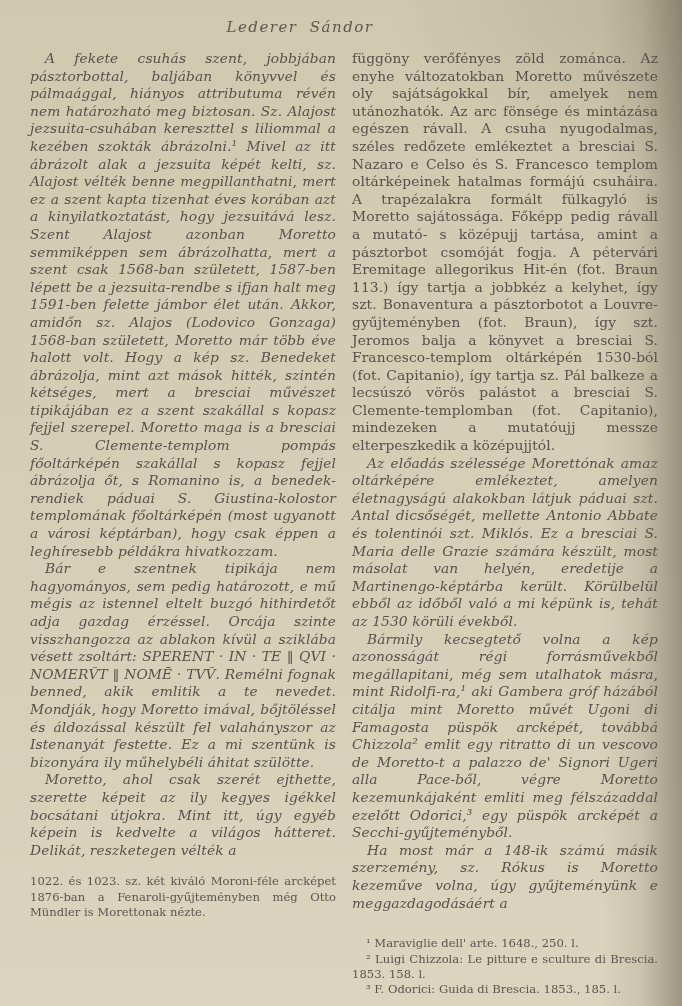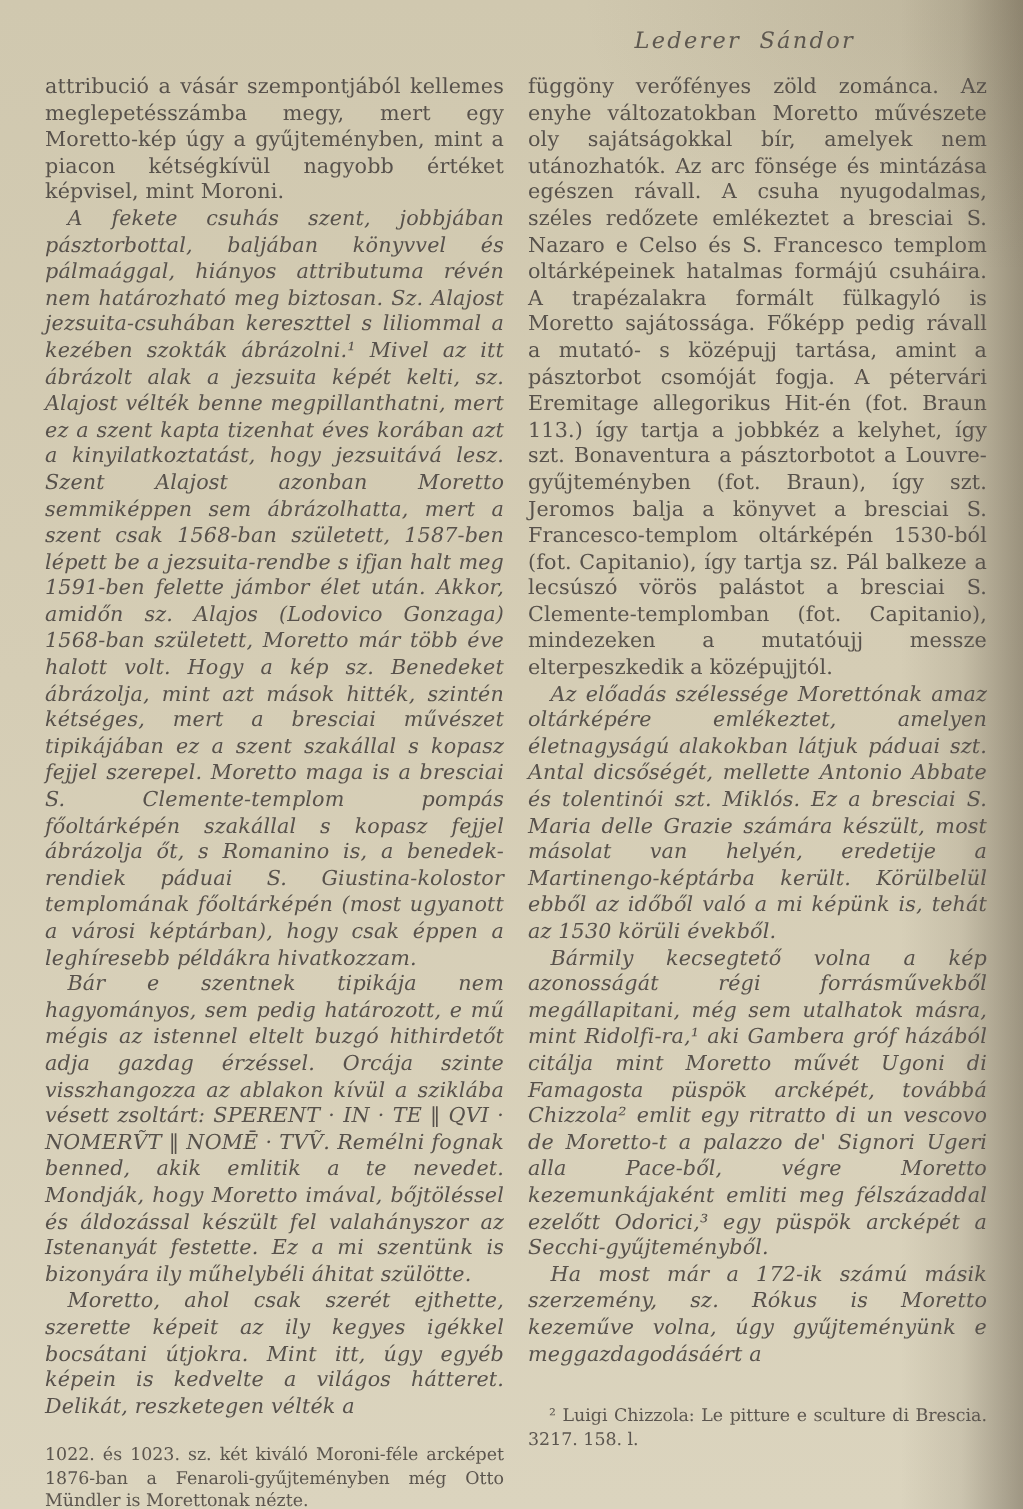--- a/index.html
+++ b/index.html
@@ -17,21 +17,21 @@
     padding: 18px 24px 0 30px;
     background:
       radial-gradient(ellipse 420px 260px at 100% 0%, rgba(92,80,58,0.18), rgba(92,80,58,0) 70%),
       linear-gradient(to right, rgba(60,50,35,0) 88%, rgba(60,50,35,0.10) 94%, rgba(60,50,35,0.38) 100%),
       linear-gradient(to bottom, #d0c8af 0%, #d5cdb5 45%, #dbd4be 100%);
     font-family: "DejaVu Serif", "Liberation Serif", serif;
     color: #57514b;
   }
   .running-header {
     width: 540px;
-    text-align: right;
+    text-align: center;
     font-style: italic;
     font-size: 15px;
     letter-spacing: 1.5px;
     word-spacing: 6px;
     color: #5d574f;
     margin-bottom: 14px;
   }
   .columns {
     display: flex;
     gap: 16px;
@@ -64,36 +64,37 @@
 </head>
 <body>
 
 <div class="page">
 
   <div class="running-header">Lederer Sándor</div>
 
   <div class="columns">
 
     <div class="col">
-      <p class="para">attribució a vásár szempontjából kellemes meglepetésszámba megy, mert egy Moretto-kép úgy a gyűjteményben, mint a piacon kétségkívül nagyobb értéket képvisel, mint Moroni.</p>
       <p class="para indent">A fekete csuhás szent, jobbjában pásztorbottal, baljában könyvvel és pálmaággal, hiányos attributuma révén nem határozható meg biztosan. Sz. Alajost jezsuita-csuhában kereszttel s liliommal a kezében szokták ábrázolni.¹ Mivel az itt ábrázolt alak a jezsuita képét kelti, sz. Alajost vélték benne megpillanthatni, mert ez a szent kapta tizenhat éves korában azt a kinyilatkoztatást, hogy jezsuitává lesz. Szent Alajost azonban Moretto semmiképpen sem ábrázolhatta, mert a szent csak 1568-ban született, 1587-ben lépett be a jezsuita-rendbe s ifjan halt meg 1591-ben felette jámbor élet után. Akkor, amidőn sz. Alajos (Lodovico Gonzaga) 1568-ban született, Moretto már több éve halott volt. Hogy a kép sz. Benedeket ábrázolja, mint azt mások hitték, szintén kétséges, mert a bresciai művészet tipikájában ez a szent szakállal s kopasz fejjel szerepel. Moretto maga is a bresciai S. Clemente-templom pompás főoltárképén szakállal s kopasz fejjel ábrázolja őt, s Romanino is, a benedek-rendiek páduai S. Giustina-kolostor templomának főoltárképén (most ugyanott a városi képtárban), hogy csak éppen a leghíresebb példákra hivatkozzam.</p>
       <p class="para indent">Bár e szentnek tipikája nem hagyományos, sem pedig határozott, e mű mégis az istennel eltelt buzgó hithirdetőt adja gazdag érzéssel. Orcája szinte visszhangozza az ablakon kívül a sziklába vésett zsoltárt: SPERENT · IN · TE ‖ QVI · NOMERṼT ‖ NOMĒ · TVṼ. Remélni fognak benned, akik emlitik a te nevedet. Mondják, hogy Moretto imával, bőjtöléssel és áldozással készült fel valahányszor az Istenanyát festette. Ez a mi szentünk is bizonyára ily műhelybéli áhitat szülötte.</p>
       <p class="para indent">Moretto, ahol csak szerét ejthette, szerette képeit az ily kegyes igékkel bocsátani útjokra. Mint itt, úgy egyéb képein is kedvelte a világos hátteret. Delikát, reszketegen vélték a</p>
 
       <div class="footblock">
         <p class="fn">1022. és 1023. sz. két kiváló Moroni-féle arcképet 1876-ban a Fenaroli-gyűjteményben még Otto Mündler is Morettonak nézte.</p>
 
       </div>
     </div>
 
     <div class="col">
       <p class="para">függöny verőfényes zöld zománca. Az enyhe változatokban Moretto művészete oly sajátságokkal bír, amelyek nem utánozhatók. Az arc fönsége és mintázása egészen rávall. A csuha nyugodalmas, széles redőzete emlékeztet a bresciai S. Nazaro e Celso és S. Francesco templom oltárképeinek hatalmas formájú csuháira. A trapézalakra formált fülkagyló is Moretto sajátossága. Főképp pedig rávall a mutató- s középujj tartása, amint a pásztorbot csomóját fogja. A pétervári Eremitage allegorikus Hit-én (fot. Braun 113.) így tartja a jobbkéz a kelyhet, így szt. Bonaventura a pásztorbotot a Louvre-gyűjteményben (fot. Braun), így szt. Jeromos balja a könyvet a bresciai S. Francesco-templom oltárképén 1530-ból (fot. Capitanio), így tartja sz. Pál balkeze a lecsúszó vörös palástot a bresciai S. Clemente-templomban (fot. Capitanio), mindezeken a mutatóujj messze elterpeszkedik a középujjtól.</p>
       <p class="para indent">Az előadás szélessége Morettónak amaz oltárképére emlékeztet, amelyen életnagyságú alakokban látjuk páduai szt. Antal dicsőségét, mellette Antonio Abbate és tolentinói szt. Miklós. Ez a bresciai S. Maria delle Grazie számára készült, most másolat van helyén, eredetije a Martinengo-képtárba került. Körülbelül ebből az időből való a mi képünk is, tehát az 1530 körüli évekből.</p>
       <p class="para indent">Bármily kecsegtető volna a kép azonosságát régi forrásművekből megállapitani, még sem utalhatok másra, mint Ridolfi-ra,¹ aki Gambera gróf házából citálja mint Moretto művét Ugoni di Famagosta püspök arcképét, továbbá Chizzola² emlit egy ritratto di un vescovo de Moretto-t a palazzo de' Signori Ugeri alla Pace-ből, végre Moretto kezemunkájaként emliti meg félszázaddal ezelőtt Odorici,³ egy püspök arcképét a Secchi-gyűjteményből.</p>
-      <p class="para indent">Ha most már a 172-ik számú másik szerzemény, sz. Rókus is Moretto kezeműve volna, úgy gyűjteményünk e meggazdagodásáért a</p>
+      <p class="para indent">Ha most már a 148-ik számú másik szerzemény, sz. Rókus is Moretto kezeműve volna, úgy gyűjteményünk e meggazdagodásáért a</p>
 
       <div class="footblock right">
-        <p class="fn indent">² Luigi Chizzola: Le pitture e sculture di Brescia. 3217. 158. l.</p>
+        <p class="fn indent">¹ Maraviglie dell' arte. 1648., 250. l.</p>
+        <p class="fn indent">² Luigi Chizzola: Le pitture e sculture di Brescia. 1853. 158. l.</p>
+        <p class="fn indent">³ F. Odorici: Guida di Brescia. 1853., 185. l.</p>
       </div>
     </div>
 
   </div>
 </div>
 
 </body></html>

